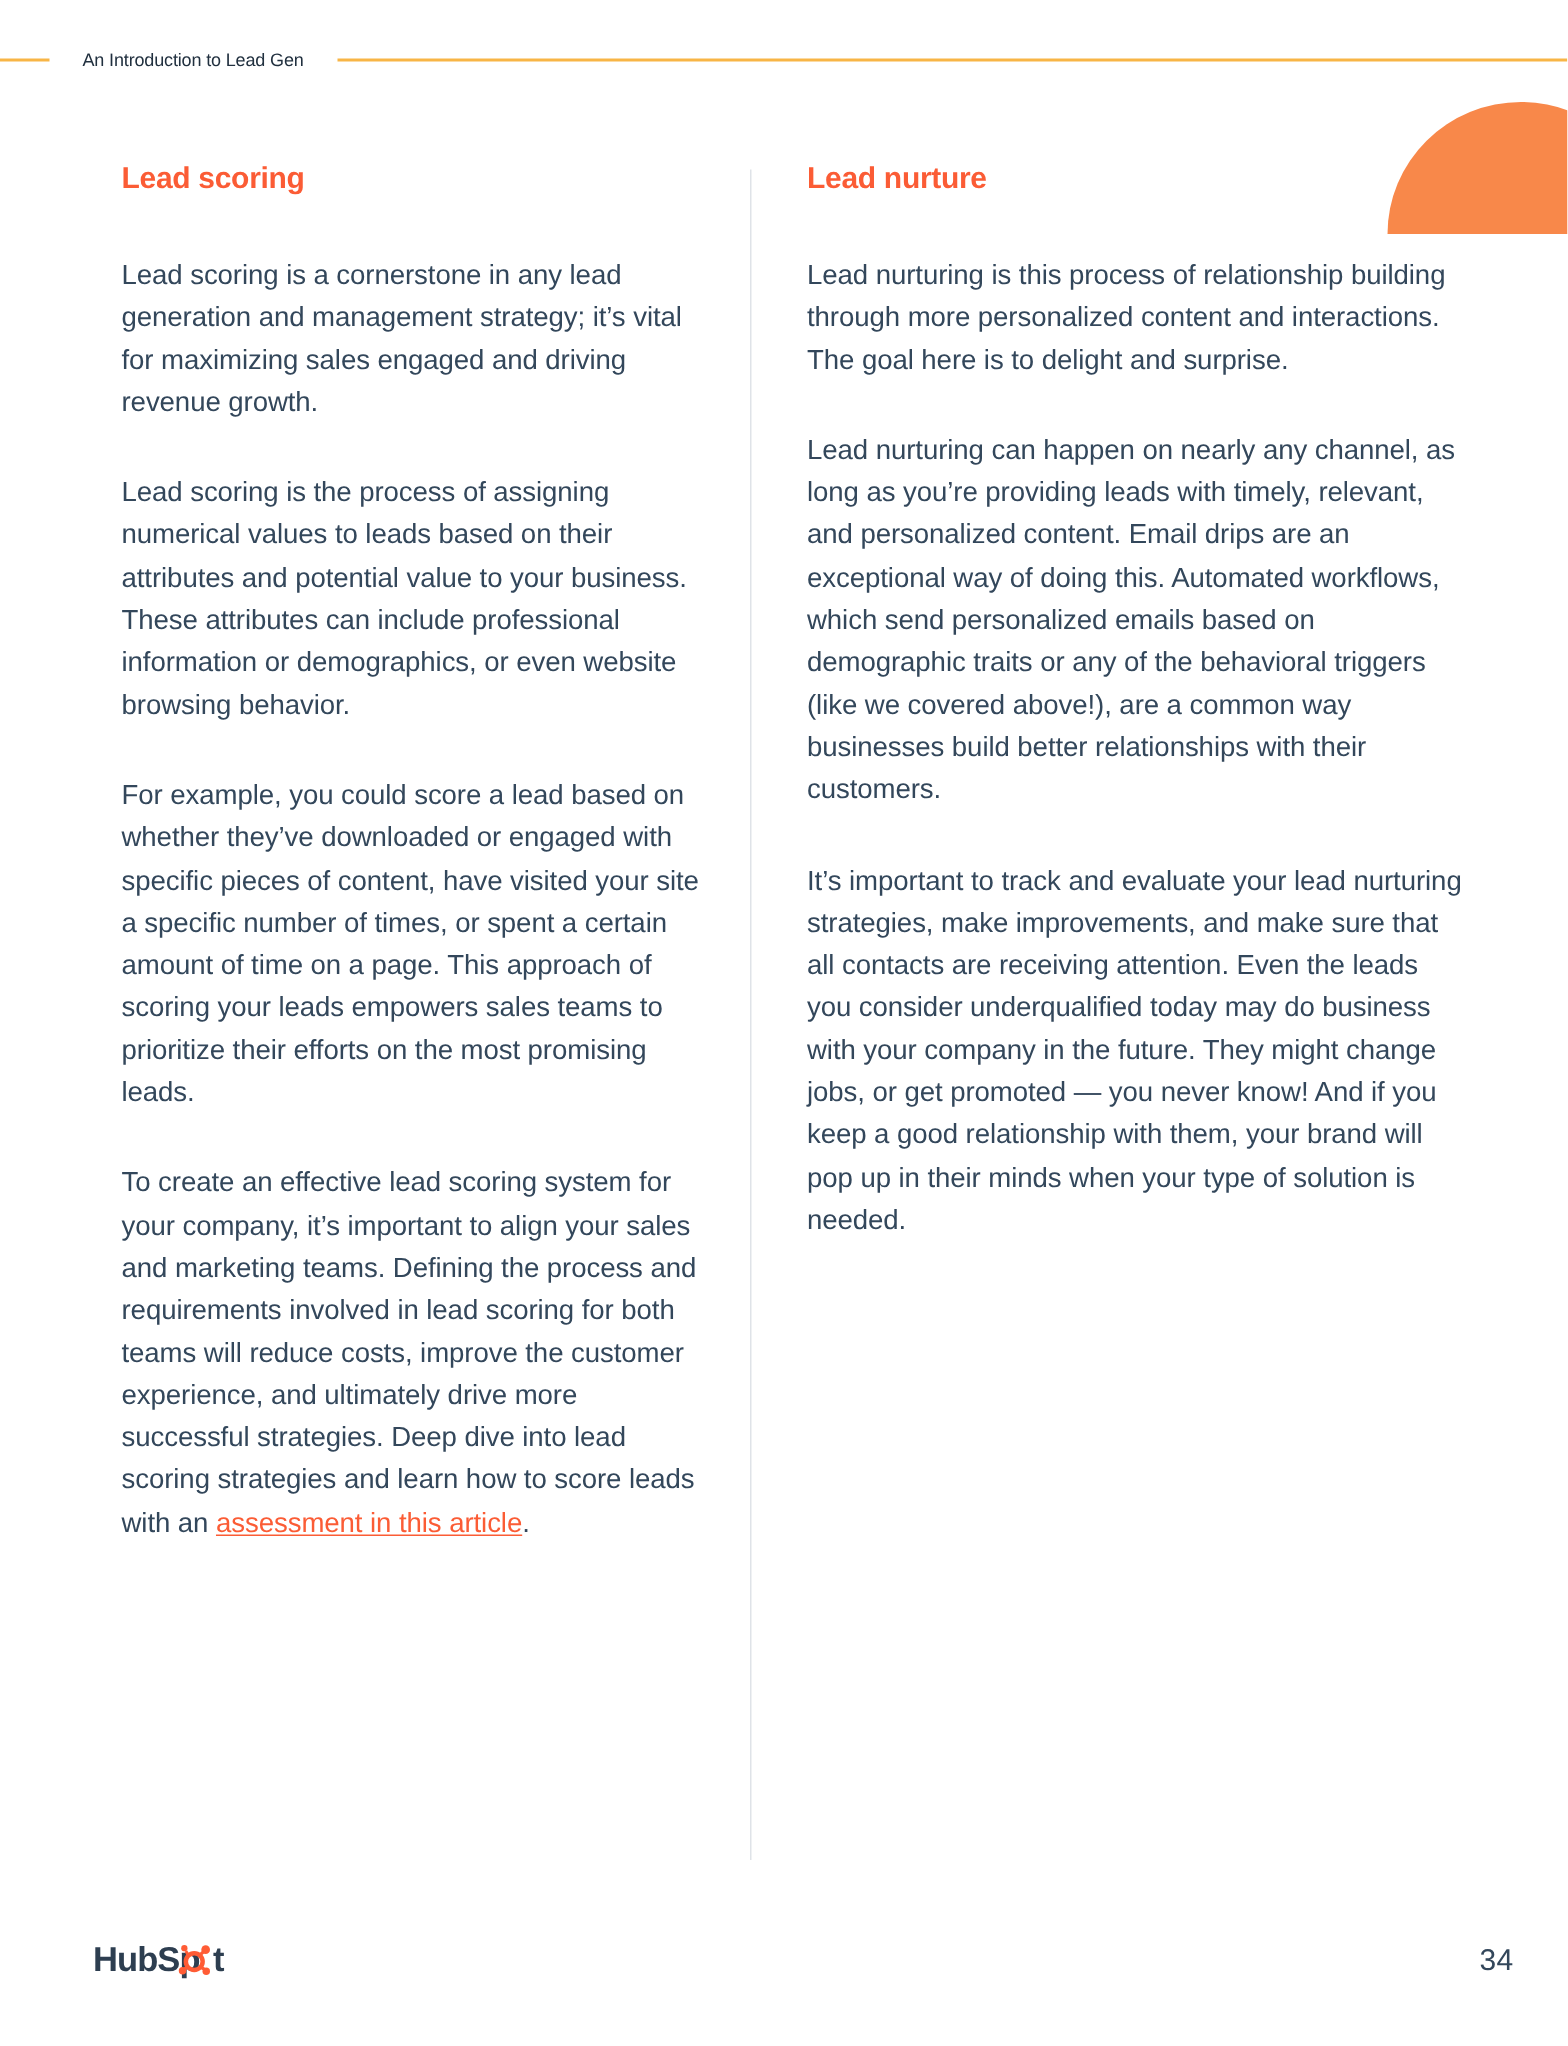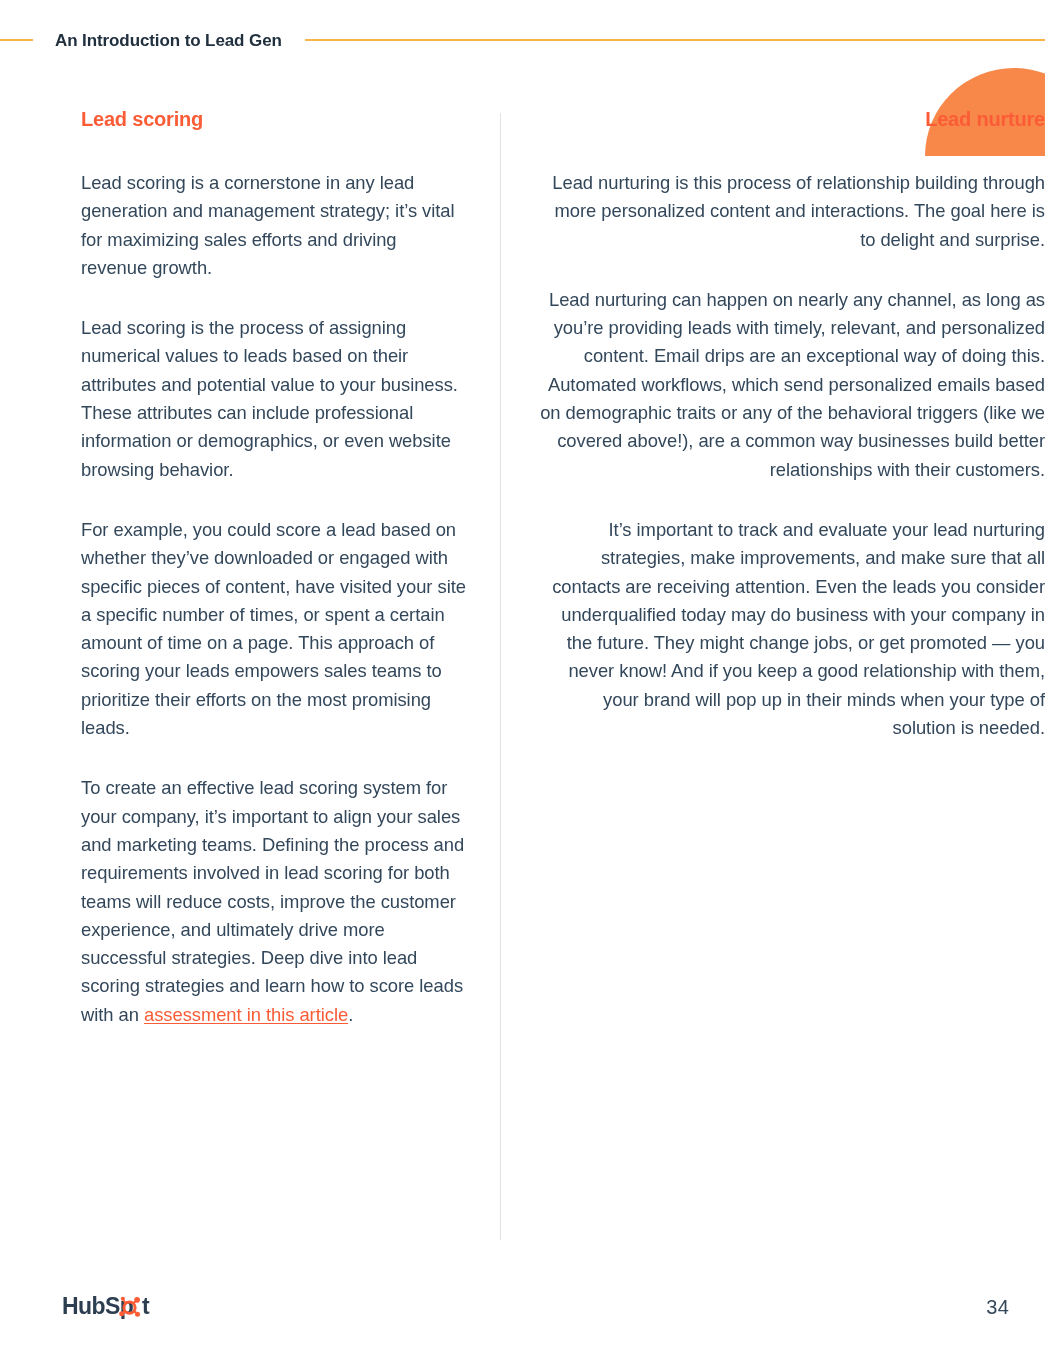--- a/index.html
+++ b/index.html
@@ -44,22 +44,22 @@
     align-items: center;
     z-index: 3;
   }
   .rule-left {
     width: 33px;
     height: 2px;
     background: #F8B546;
     flex: 0 0 auto;
   }
   .header-title {
-    font-size: 17px;
-    font-weight: bold;
+    font-size: 12px;
+    font-weight: normal;
     color: #21303F;
     letter-spacing: -0.1px;
     white-space: nowrap;
     margin-left: 22px;
     margin-right: 23px;
     line-height: 1;
   }
   .rule-right {
     height: 2px;
     background: #F8B546;
@@ -79,21 +79,21 @@
     box-sizing: border-box;
   }
   .col-left {
     width: 501px;
     padding-left: 81px;
     padding-right: 35px;
   }
   .col-right {
     width: 544px;
     padding-left: 37px;
-    text-align: right;
+    padding-right: 70px;
   }
 
   .divider {
     position: absolute;
     left: 500px;
     top: 113px;
     width: 1px;
     height: 1127px;
     background: #DFE3E8;
     z-index: 2;
@@ -164,21 +164,21 @@
     <div class="rule-right"></div>
   </div>
 
   <div class="divider"></div>
 
   <div class="columns">
 
     <div class="col col-left">
       <h2 class="col-heading">Lead scoring</h2>
 
-      <p class="body-p">Lead scoring is a cornerstone in any lead generation and management strategy; it’s vital for maximizing sales efforts and driving revenue growth.</p>
+      <p class="body-p">Lead scoring is a cornerstone in any lead generation and management strategy; it’s vital for maximizing sales engaged and driving revenue growth.</p>
       <p class="body-p">Lead scoring is the process of assigning numerical values to leads based on their attributes and potential value to your business. These attributes can include professional information or demographics, or even website browsing behavior.</p>
       <p class="body-p">For example, you could score a lead based on whether they’ve downloaded or engaged with specific pieces of content, have visited your site a specific number of times, or spent a certain amount of time on a page. This approach of scoring your leads empowers sales teams to prioritize their efforts on the most promising leads.</p>
 
       <p class="body-p"><span>To create an effective lead scoring system for your company, it’s important to align your sales and marketing teams. Defining the process and requirements involved in lead scoring for both teams will reduce costs, improve the customer experience, and ultimately drive more successful strategies. Deep dive into lead scoring strategies and learn how to score leads with an </span><a class="inline-link" href="#">assessment in this article</a><span>.</span></p>
     </div>
 
     <div class="col col-right">
       <h2 class="col-heading">Lead nurture</h2>
 
       <p class="body-p">Lead nurturing is this process of relationship building through more personalized content and interactions. The goal here is to delight and surprise.</p>

